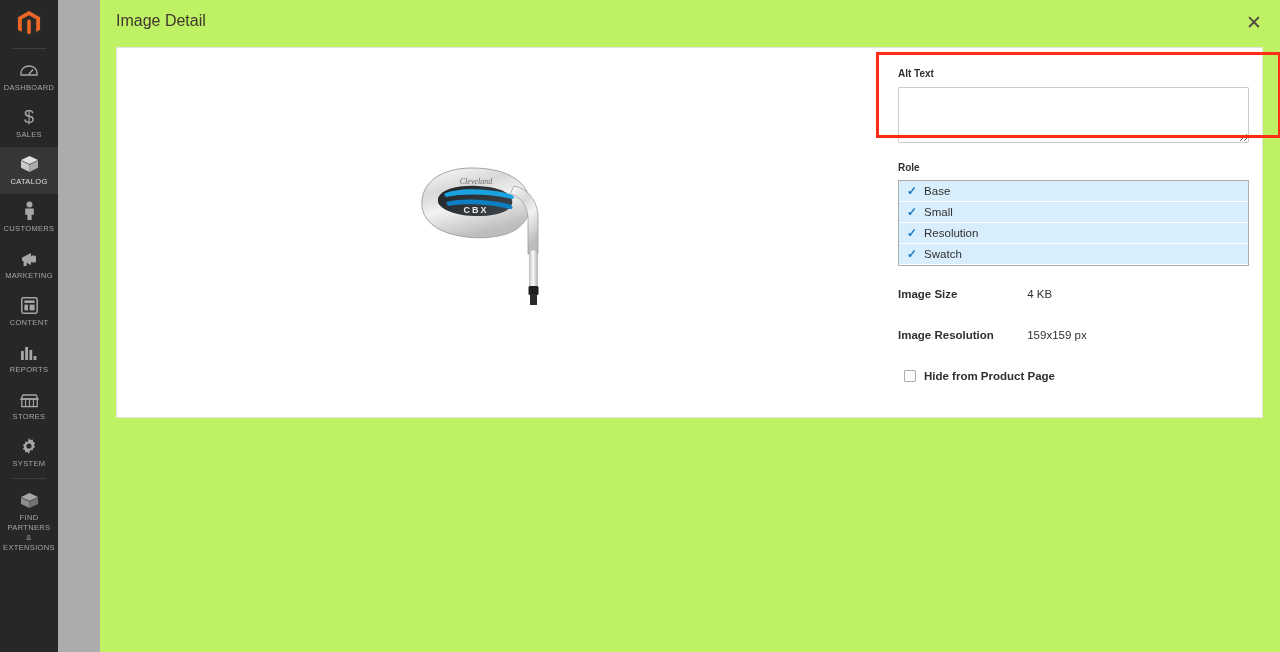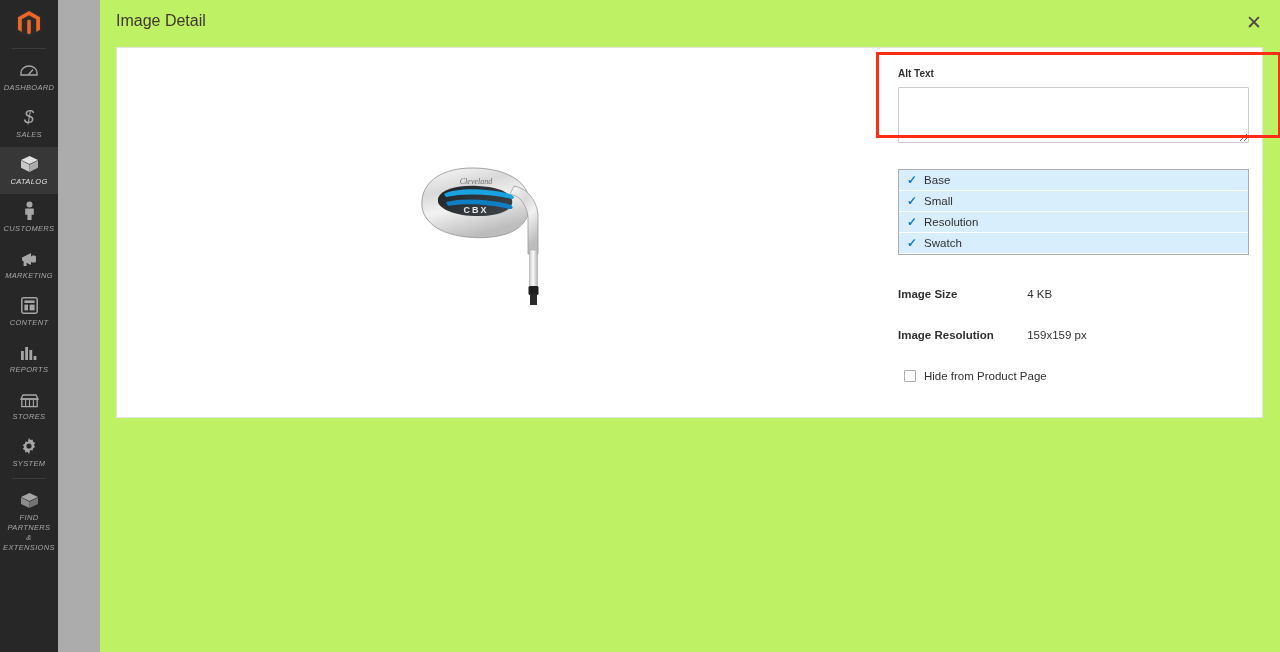--- a/index.html
+++ b/index.html
@@ -30,21 +30,20 @@
     background: rgba(85,85,85,0.45);
     z-index: 5;
   }
 
   
   .sidebar {
     position: absolute; left: 0; top: 0;
     width: 58px; height: 652px;
     background: #272727;
     z-index: 9;
-    font-style: italic;
   }
   .logo-wrap {
     height: 46px;
     display: flex; align-items: center; justify-content: center;
   }
   .logo-hex { width: 26px; height: 29px; display:block; }
   .side-divider {
     height: 1px; background: #3d3d3d;
     margin: 2px 12px 4px 12px;
   }
@@ -222,20 +221,21 @@
     font-weight: bold; color: #303030;
     vertical-align: top;
   }
   .info-value { display: inline-block; color: #303030; }
 
   .hide-row {
     position: absolute; left: 6px; top: 322px;
     display: flex; align-items: center;
     font-size: 11.5px; color: #303030;
     cursor: pointer;
+    font-weight: bold;
   }
   .chk {
     width: 12px; height: 12px;
     border: 1px solid #adadad;
     background: #fff;
     border-radius: 1px;
     margin-right: 8px;
     display: inline-block;
   }
 </style>
@@ -448,20 +448,21 @@
       <div class="detail">
 
         <div class="highlight-box"></div>
 
         <div class="alt-row">
           <div class="field-label">Alt Text</div>
           <textarea class="alt-textarea" placeholder="" style=""></textarea>
         </div>
 
         <div class="role-row">
+          <div class="field-label">Role</div>
           <div class="role-list">
             <div class="role-opt selected">
               <span class="role-check">✓</span>
               <span>Base</span>
             </div>
             <div class="role-opt selected">
               <span class="role-check">✓</span>
               <span>Small</span>
             </div>
             <div class="role-opt selected">

